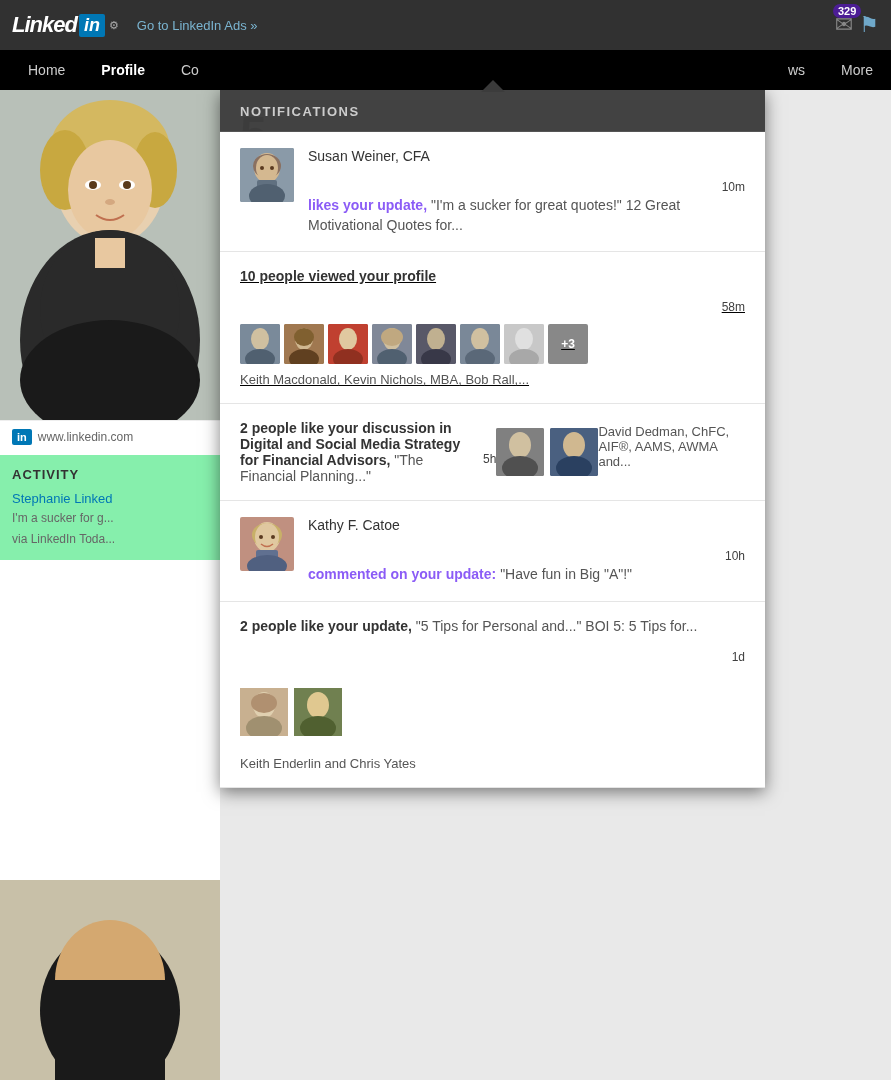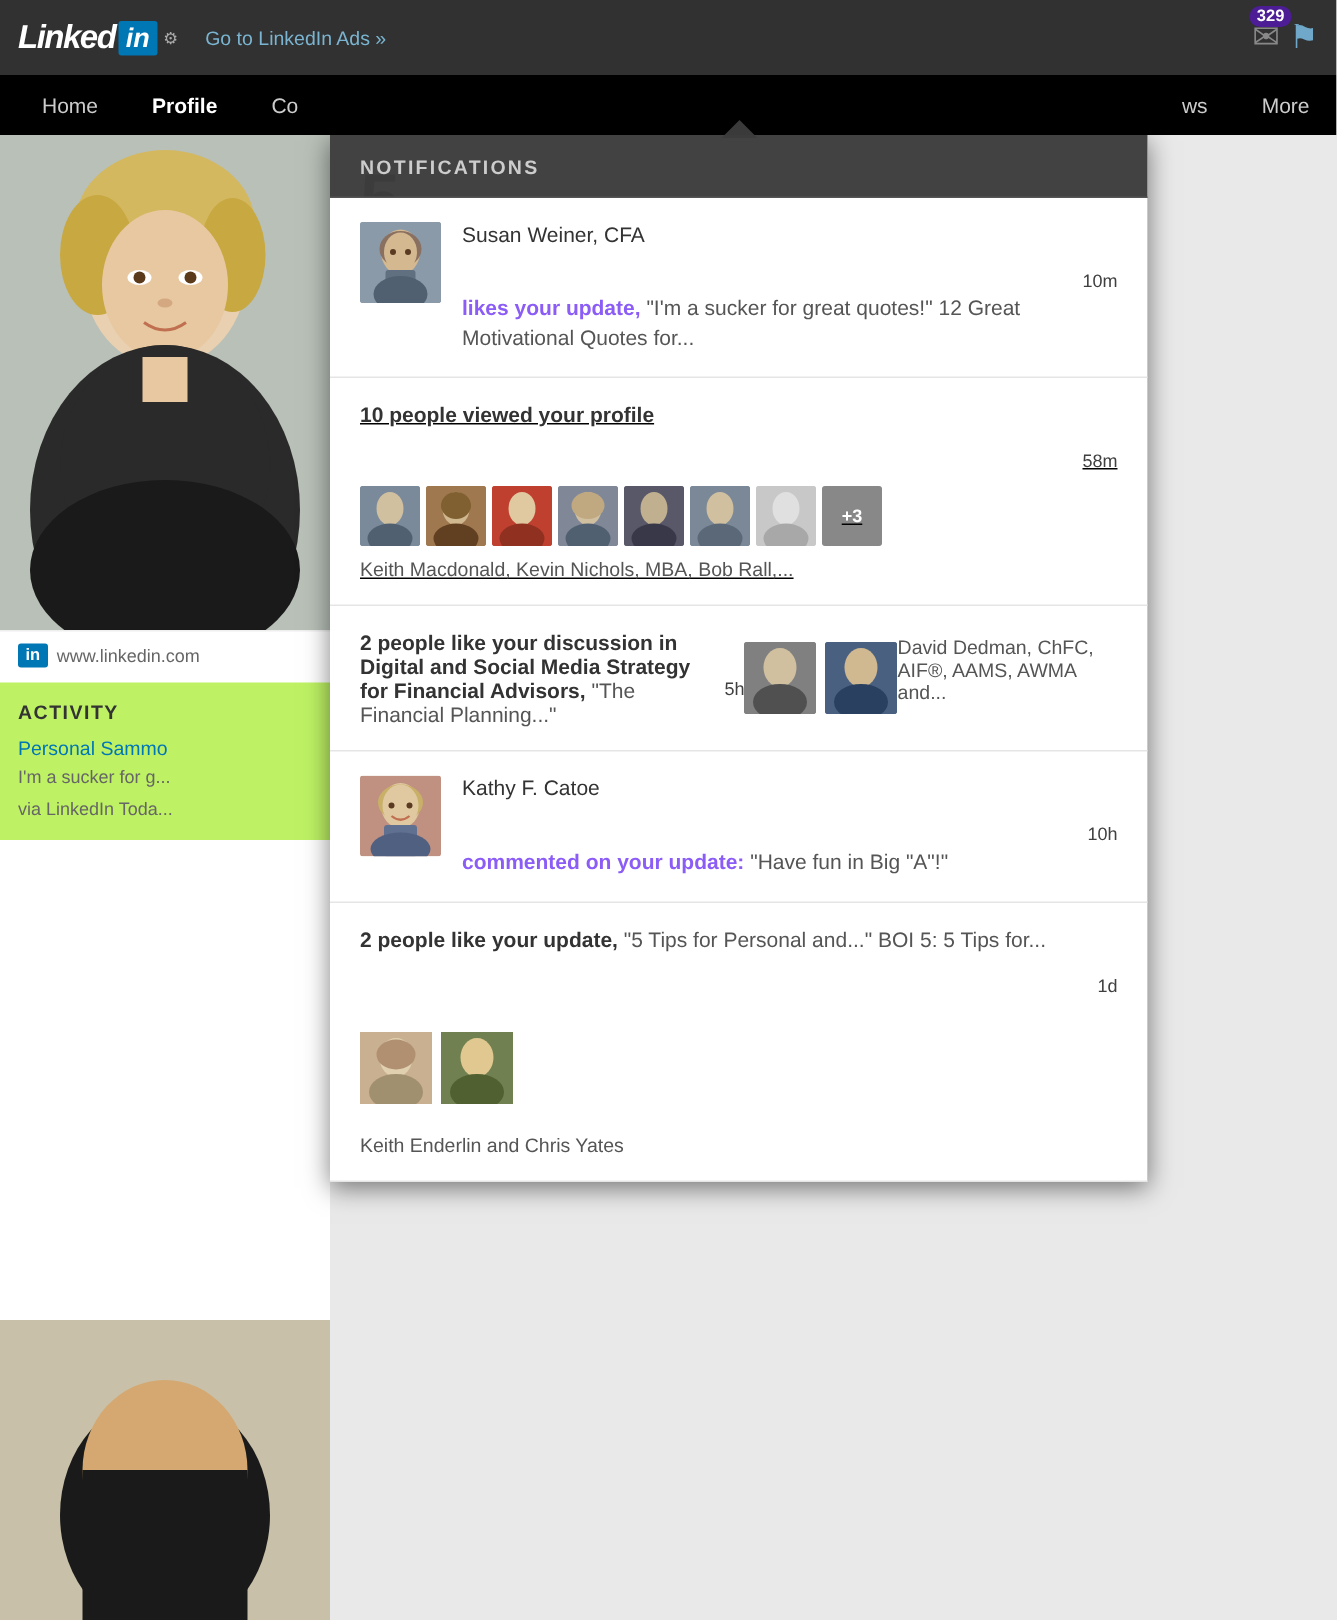--- a/index.html
+++ b/index.html
@@ -144,21 +144,21 @@
       flex-shrink: 0;
     }
     .profile-image-female {
       width: 220px;
       height: 330px;
       background: #a89080;
       position: relative;
       overflow: hidden;
     }
     .activity-section {
-      background: #bef264;
+      background: #86efac;
       margin-top: 2px;
       padding: 12px;
     }
     .activity-title {
       font-size: 13px;
       font-weight: bold;
       color: #333;
       letter-spacing: 1px;
       margin-bottom: 8px;
     }
@@ -435,21 +435,21 @@
       </svg>
     </div>
 
     <div class="linkedin-footer-icon" style="padding: 8px 12px; background: #fff; border-top: 1px solid #eee;">
       <span class="li-icon-box">in</span>
       <span class="li-url">www.linkedin.com</span>
     </div>
 
     <div class="activity-section">
       <div class="activity-title">ACTIVITY</div>
-      <a class="activity-link">Personal Sammo</a>
+      <a class="activity-link">Stephanie Linked</a>
       <p class="activity-text">I'm a sucker for g...</p>
       <p class="activity-text">via LinkedIn Toda...</p>
     </div>
 
     <div class="bottom-person-area">
       <svg width="220" height="200" viewBox="0 0 220 200">
         <rect width="220" height="200" fill="#c8c0a8"></rect>
 
         <ellipse cx="110" cy="130" rx="70" ry="80" fill="#1a1a1a"></ellipse>
         <ellipse cx="110" cy="100" rx="55" ry="60" fill="#d4a870"></ellipse>

